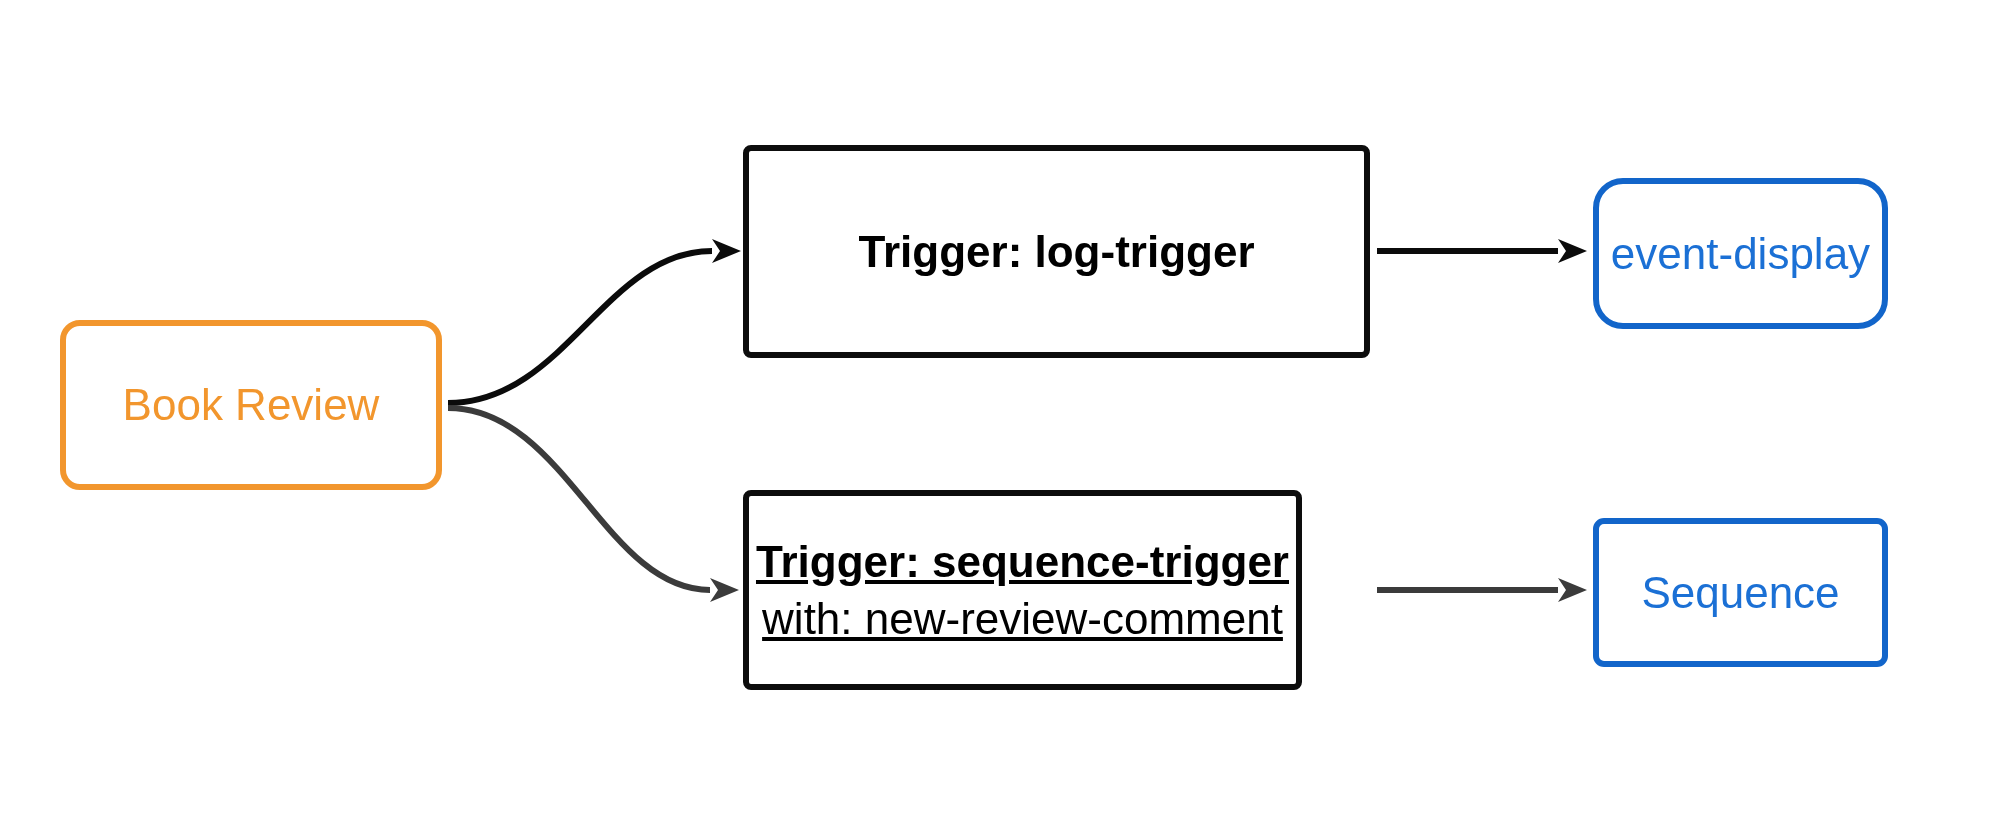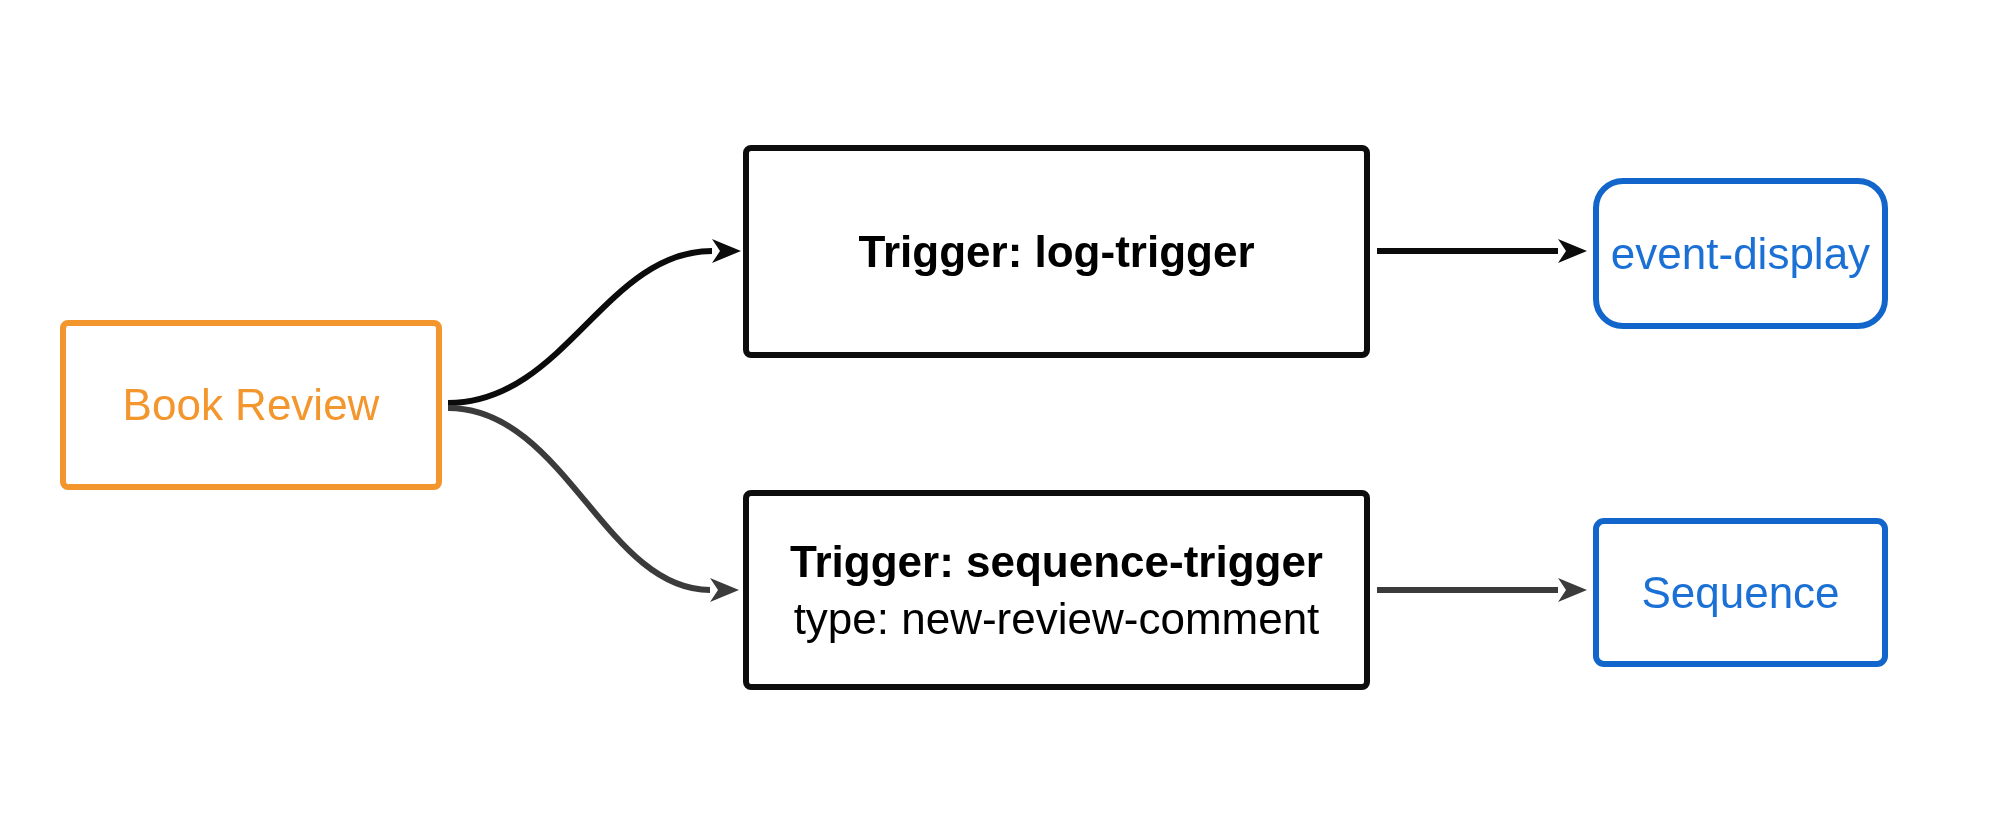--- a/index.html
+++ b/index.html
@@ -26,29 +26,29 @@
   .edge.gray{stroke:var(--edge-gray);}
   .arrowhead-black{fill:var(--edge-black);}
   .arrowhead-gray{fill:var(--edge-gray);}
   .node{
     position:absolute;display:flex;flex-direction:column;
     justify-content:center;align-items:center;text-align:center;
     background:var(--background);
   }
   .node-broker{
     left:60px;top:320px;width:382px;height:170px;
-    border:6px solid var(--orange);border-radius:8px;
+    border:6px solid var(--orange);border-radius:20px;
     color:var(--orange);font-size:44px;line-height:54px;
   }
   .node-trigger{
     border:6px solid var(--node-black);border-radius:8px;
     color:#000;font-size:44px;line-height:57px;text-align:center;
   }
   .node-trigger-log{left:743px;top:145px;width:627px;height:213px;}
-  .node-trigger-seq{left:743px;top:490px;width:627px;height:200px;}
+  .node-trigger-seq{left:743px;top:490px;width:559px;height:200px;text-decoration:underline;}
   .node-trigger .title{font-weight:bold;}
   .node-sink{
     border:6px solid var(--blue-border);border-radius:30px;
     color:var(--blue-text);font-size:44px;line-height:52px;
   }
   .node-sink-event{left:1593px;top:178px;width:295px;height:151px;}
   .node-sink-seq{left:1593px;top:518px;width:295px;height:149px;border-radius:11px;}
 </style>
 </head>
 <body>
@@ -73,21 +73,21 @@
   <div class="node node-broker">
     <div>Book Review</div>
   </div>
 
   <div class="node node-trigger node-trigger-log">
     <div class="title">Trigger: log-trigger</div>
   </div>
 
   <div class="node node-trigger node-trigger-seq">
     <div class="title">Trigger: sequence-trigger</div>
-    <div class="subtitle">type: new-review-comment</div>
+    <div class="subtitle">with: new-review-comment</div>
   </div>
 
   <div class="node node-sink node-sink-event">
     <div>event-display</div>
   </div>
 
   <div class="node node-sink node-sink-seq">
     <div>Sequence</div>
   </div>
 

